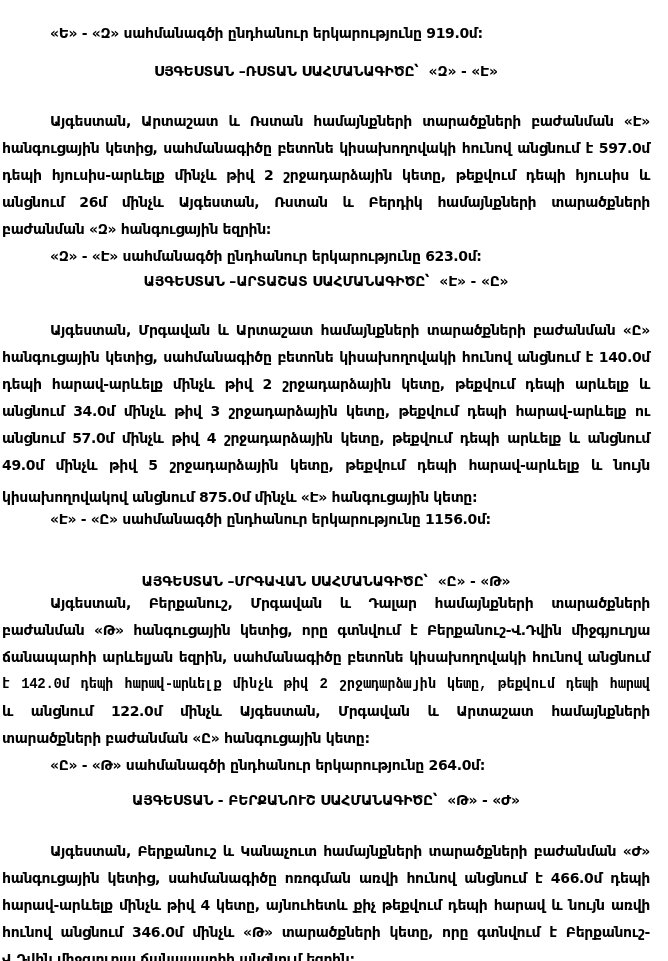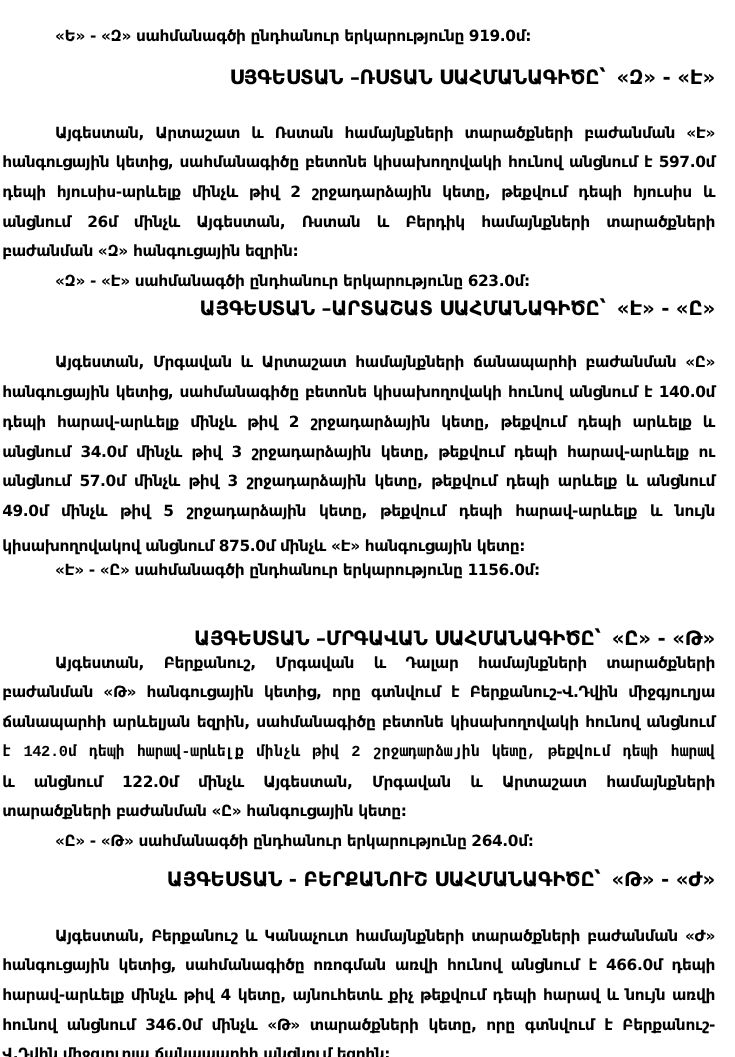--- a/index.html
+++ b/index.html
@@ -11,22 +11,22 @@
   .line {
     position: absolute; left: 0; width: 648px;
     font-size: 14px; line-height: 18px; white-space: nowrap;
     text-align: justify; text-align-last: justify;
     letter-spacing: -0.35px; font-weight: 600; margin-top: 24px;
   }
   .line.last { text-align-last: left; }
   .indent { padding-left: 48px; width: 600px; }
   .total { left: 48px; width: auto; text-align-last: left; }
   .heading {
-    position: absolute; left: 0; width: 648px; text-align: right;
-    font-size: 18px; line-height: 18px; font-weight: 700; letter-spacing: -0.2px;
+    position: absolute; left: 0; width: 648px; text-align: center;
+    font-size: 14px; line-height: 18px; font-weight: 700; letter-spacing: -0.2px;
     white-space: nowrap;
   }
   .heading .codes { margin-left: 10px; }
 </style>
 </head>
 <body>
 
 <div class="page">
 
   <div class="line total" style="top:0px;">«Ե» - «Զ» սահմանագծի ընդհանուր երկարությունը 919.0մ:</div>
@@ -37,25 +37,25 @@
   <div class="line indent" style="top:88px;">Այգեստան, Արտաշատ և Ռստան համայնքների տարածքների բաժանման «Է»</div>
   <div class="line" style="top:115px;">հանգուցային կետից, սահմանագիծը բետոնե կիսախողովակի հունով անցնում է 597.0մ</div>
   <div class="line" style="top:142px;">դեպի հյուսիս-արևելք մինչև թիվ 2 շրջադարձային կետը, թեքվում դեպի հյուսիս և</div>
   <div class="line" style="top:169px;">անցնում 26մ մինչև Այգեստան, Ռստան և Բերդիկ համայնքների տարածքների</div>
   <div class="line last" style="top:196px;">բաժանման «Զ» հանգուցային եզրին:</div>
   <div class="line total" style="top:223px;">«Զ» - «Է» սահմանագծի ընդհանուր երկարությունը 623.0մ:</div>
 
   <div class="heading" style="top:272px;">
     <span>ԱՅԳԵՍՏԱՆ –ԱՐՏԱՇԱՏ ՍԱՀՄԱՆԱԳԻԾԸ՝</span><span class="codes">«Է» - «Ը»</span>
   </div>
-  <div class="line indent" style="top:297px;">Այգեստան, Մրգավան և Արտաշատ համայնքների ճանապարհի բաժանման «Ը»</div>
+  <div class="line indent" style="top:297px;">Այգեստան, Մրգավան և Արտաշատ համայնքների տարածքների բաժանման «Ը»</div>
   <div class="line" style="top:324px;">հանգուցային կետից, սահմանագիծը բետոնե կիսախողովակի հունով անցնում է 140.0մ</div>
   <div class="line" style="top:351px;">դեպի հարավ-արևելք մինչև թիվ 2 շրջադարձային կետը, թեքվում դեպի արևելք և</div>
   <div class="line" style="top:378px;">անցնում 34.0մ մինչև թիվ 3 շրջադարձային կետը, թեքվում դեպի հարավ-արևելք ու</div>
-  <div class="line" style="top:405px;">անցնում 57.0մ մինչև թիվ 3 շրջադարձային կետը, թեքվում դեպի արևելք և անցնում</div>
+  <div class="line" style="top:405px;">անցնում 57.0մ մինչև թիվ 4 շրջադարձային կետը, թեքվում դեպի արևելք և անցնում</div>
   <div class="line" style="top:432px;">49.0մ մինչև թիվ 5 շրջադարձային կետը, թեքվում դեպի հարավ-արևելք և նույն</div>
   <div class="line last" style="top:464px;">կիսախողովակով անցնում 875.0մ մինչև «Է» հանգուցային կետը:</div>
   <div class="line total" style="top:486px;">«Է» - «Ը» սահմանագծի ընդհանուր երկարությունը 1156.0մ:</div>
 
   <div class="heading" style="top:528px;margin-top:44px;">
     <span>ԱՅԳԵՍՏԱՆ –ՄՐԳԱՎԱՆ ՍԱՀՄԱՆԱԳԻԾԸ՝</span><span class="codes">«Ը» - «Թ»</span>
   </div>
   <div class="line indent" style="top:570px;">Այգեստան, Բերքանուշ, Մրգավան և Դալար համայնքների տարածքների</div>
   <div class="line" style="top:597px;">բաժանման «Թ» հանգուցային կետից, որը գտնվում է Բերքանուշ-Վ.Դվին միջգյուղյա</div>
   <div class="line" style="top:624px;">ճանապարհի արևելյան եզրին, սահմանագիծը բետոնե կիսախողովակի հունով անցնում</div>

